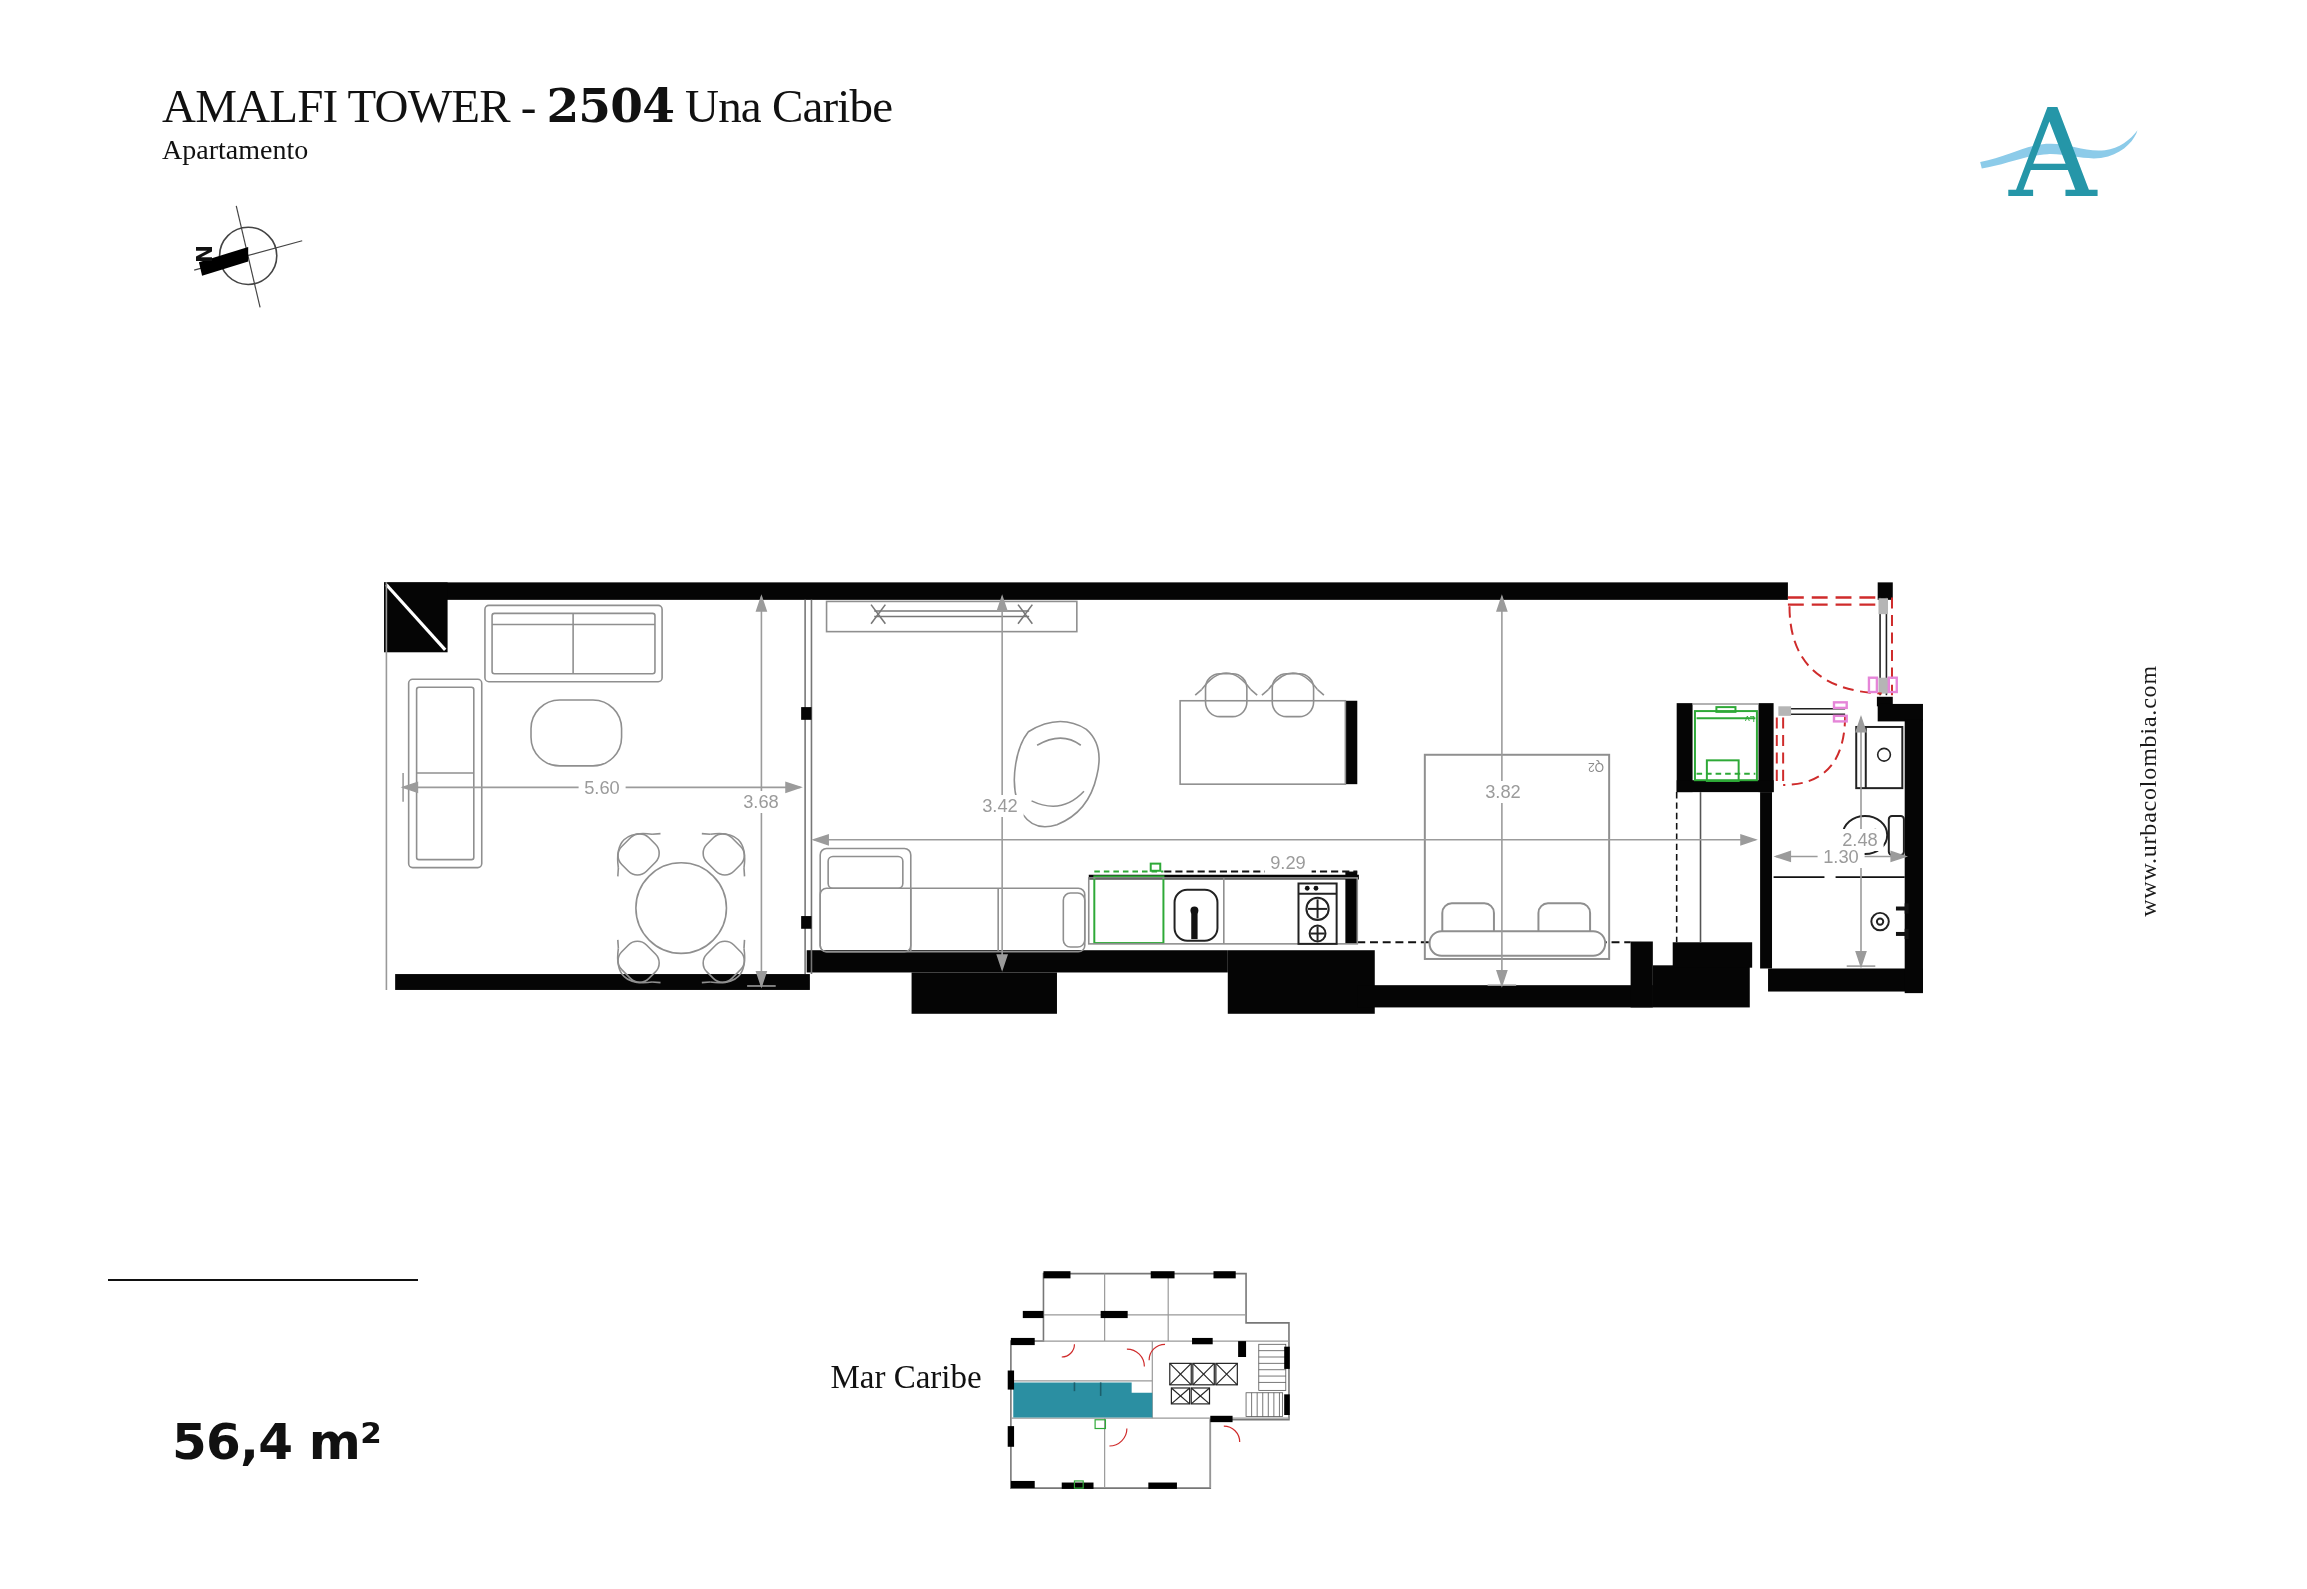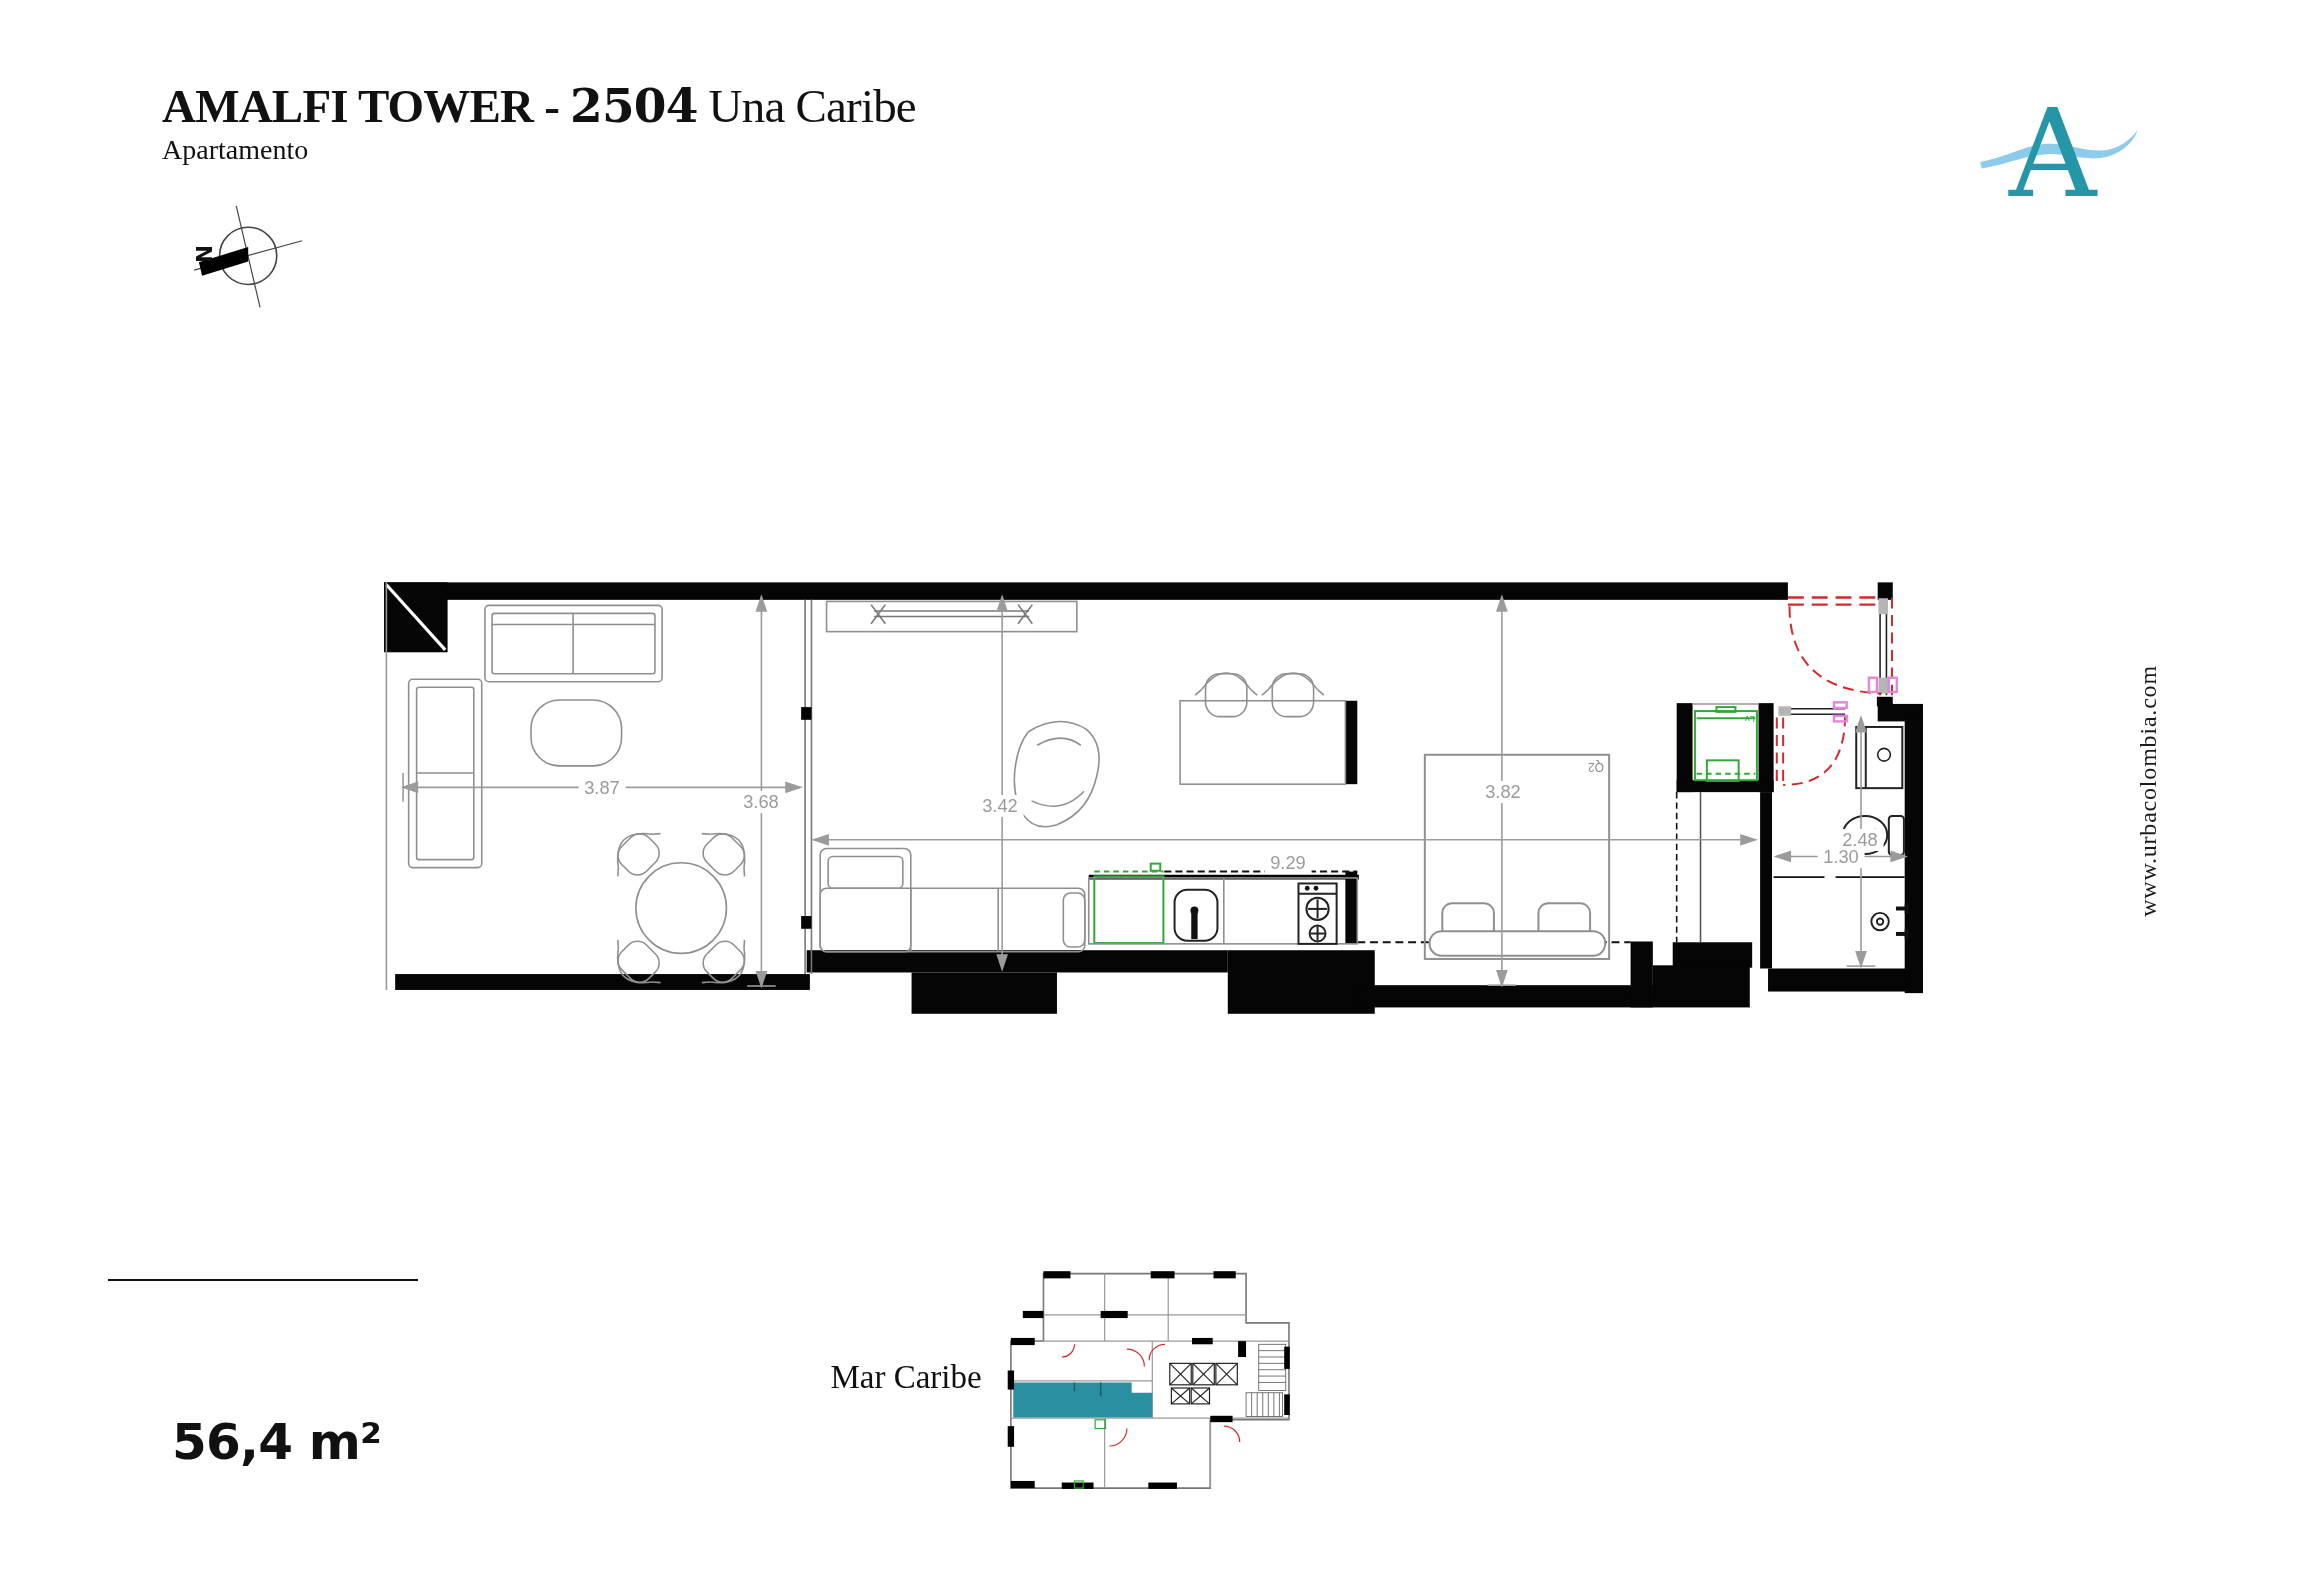--- a/index.html
+++ b/index.html
@@ -2,21 +2,21 @@
 <html style="font-size:12.7px"><head>
 <meta charset="utf-8">
 <style>
   html,body{margin:0;padding:0;background:#fff;}
   .page{position:relative;width:2307px;height:1589px;background:#fff;overflow:hidden;
         font-family:"Liberation Serif","DejaVu Serif",serif;color:#111;}
   .abs{position:absolute;}
   .plan-svg{position:absolute;left:0;top:0;width:2307px;height:1589px;}
   
   .title{left:162px;top:78px;font-size:47px;letter-spacing:-0.8px;white-space:nowrap;}
-  .title .t-bold{font-weight:700;}
+  .title .t-bold{font-weight:400;}
   .title .t-num{font-weight:700;font-family:"DejaVu Serif",serif;}
   .subtitle{left:162px;top:134px;font-size:28px;}
   
   .north{left:204px;top:254px;transform:translate(-50%,-50%) rotate(-90deg);
          font-family:"DejaVu Sans","Liberation Sans",sans-serif;font-weight:700;font-size:21.5px;}
   
   .dim{transform:translate(-50%,-50%);font-family:"Liberation Sans",sans-serif;
        font-size:18.3px;color:#9b9b9b;background:#fff;padding:0 5.6px;white-space:nowrap;}
   .tag{transform:translate(-50%,-50%) rotate(180deg);font-family:"Liberation Sans",sans-serif;
        font-size:12px;color:#8a8a8a;white-space:nowrap;}
@@ -378,21 +378,21 @@
     <span class="t-bold">AMALFI TOWER - </span><span class="t-num">2504</span><span> Una Caribe</span>
   </div>
   <div class="abs subtitle">Apartamento</div>
 
   <div class="abs north">N</div>
 
   <div class="abs" style="left:2009px;top:94px;font-family:'DejaVu Serif',serif;font-size:121px;line-height:1;color:#2596a8;">
     <span>A</span>
   </div>
 
-  <div class="abs dim" style="left:602px;top:788px;">3.87</div>
+  <div class="abs dim" style="left:602px;top:788px;">5.60</div>
   <div class="abs dim" style="left:761px;top:802px;">3.68</div>
   <div class="abs dim" style="left:1000px;top:806px;">3.42</div>
   <div class="abs dim" style="left:1288px;top:840px;margin-top:23px;">9.29</div>
   <div class="abs dim" style="left:1503px;top:792px;">3.82</div>
   <div class="abs dim" style="left:1860px;top:840px;">2.48</div>
   <div class="abs dim" style="left:1841px;top:857px;">1.30</div>
 
   <div class="abs tag" style="left:1596px;top:767px;">Q2</div>
   <div class="abs tag tag-green" style="left:1750px;top:719px;">Lv</div>
 

